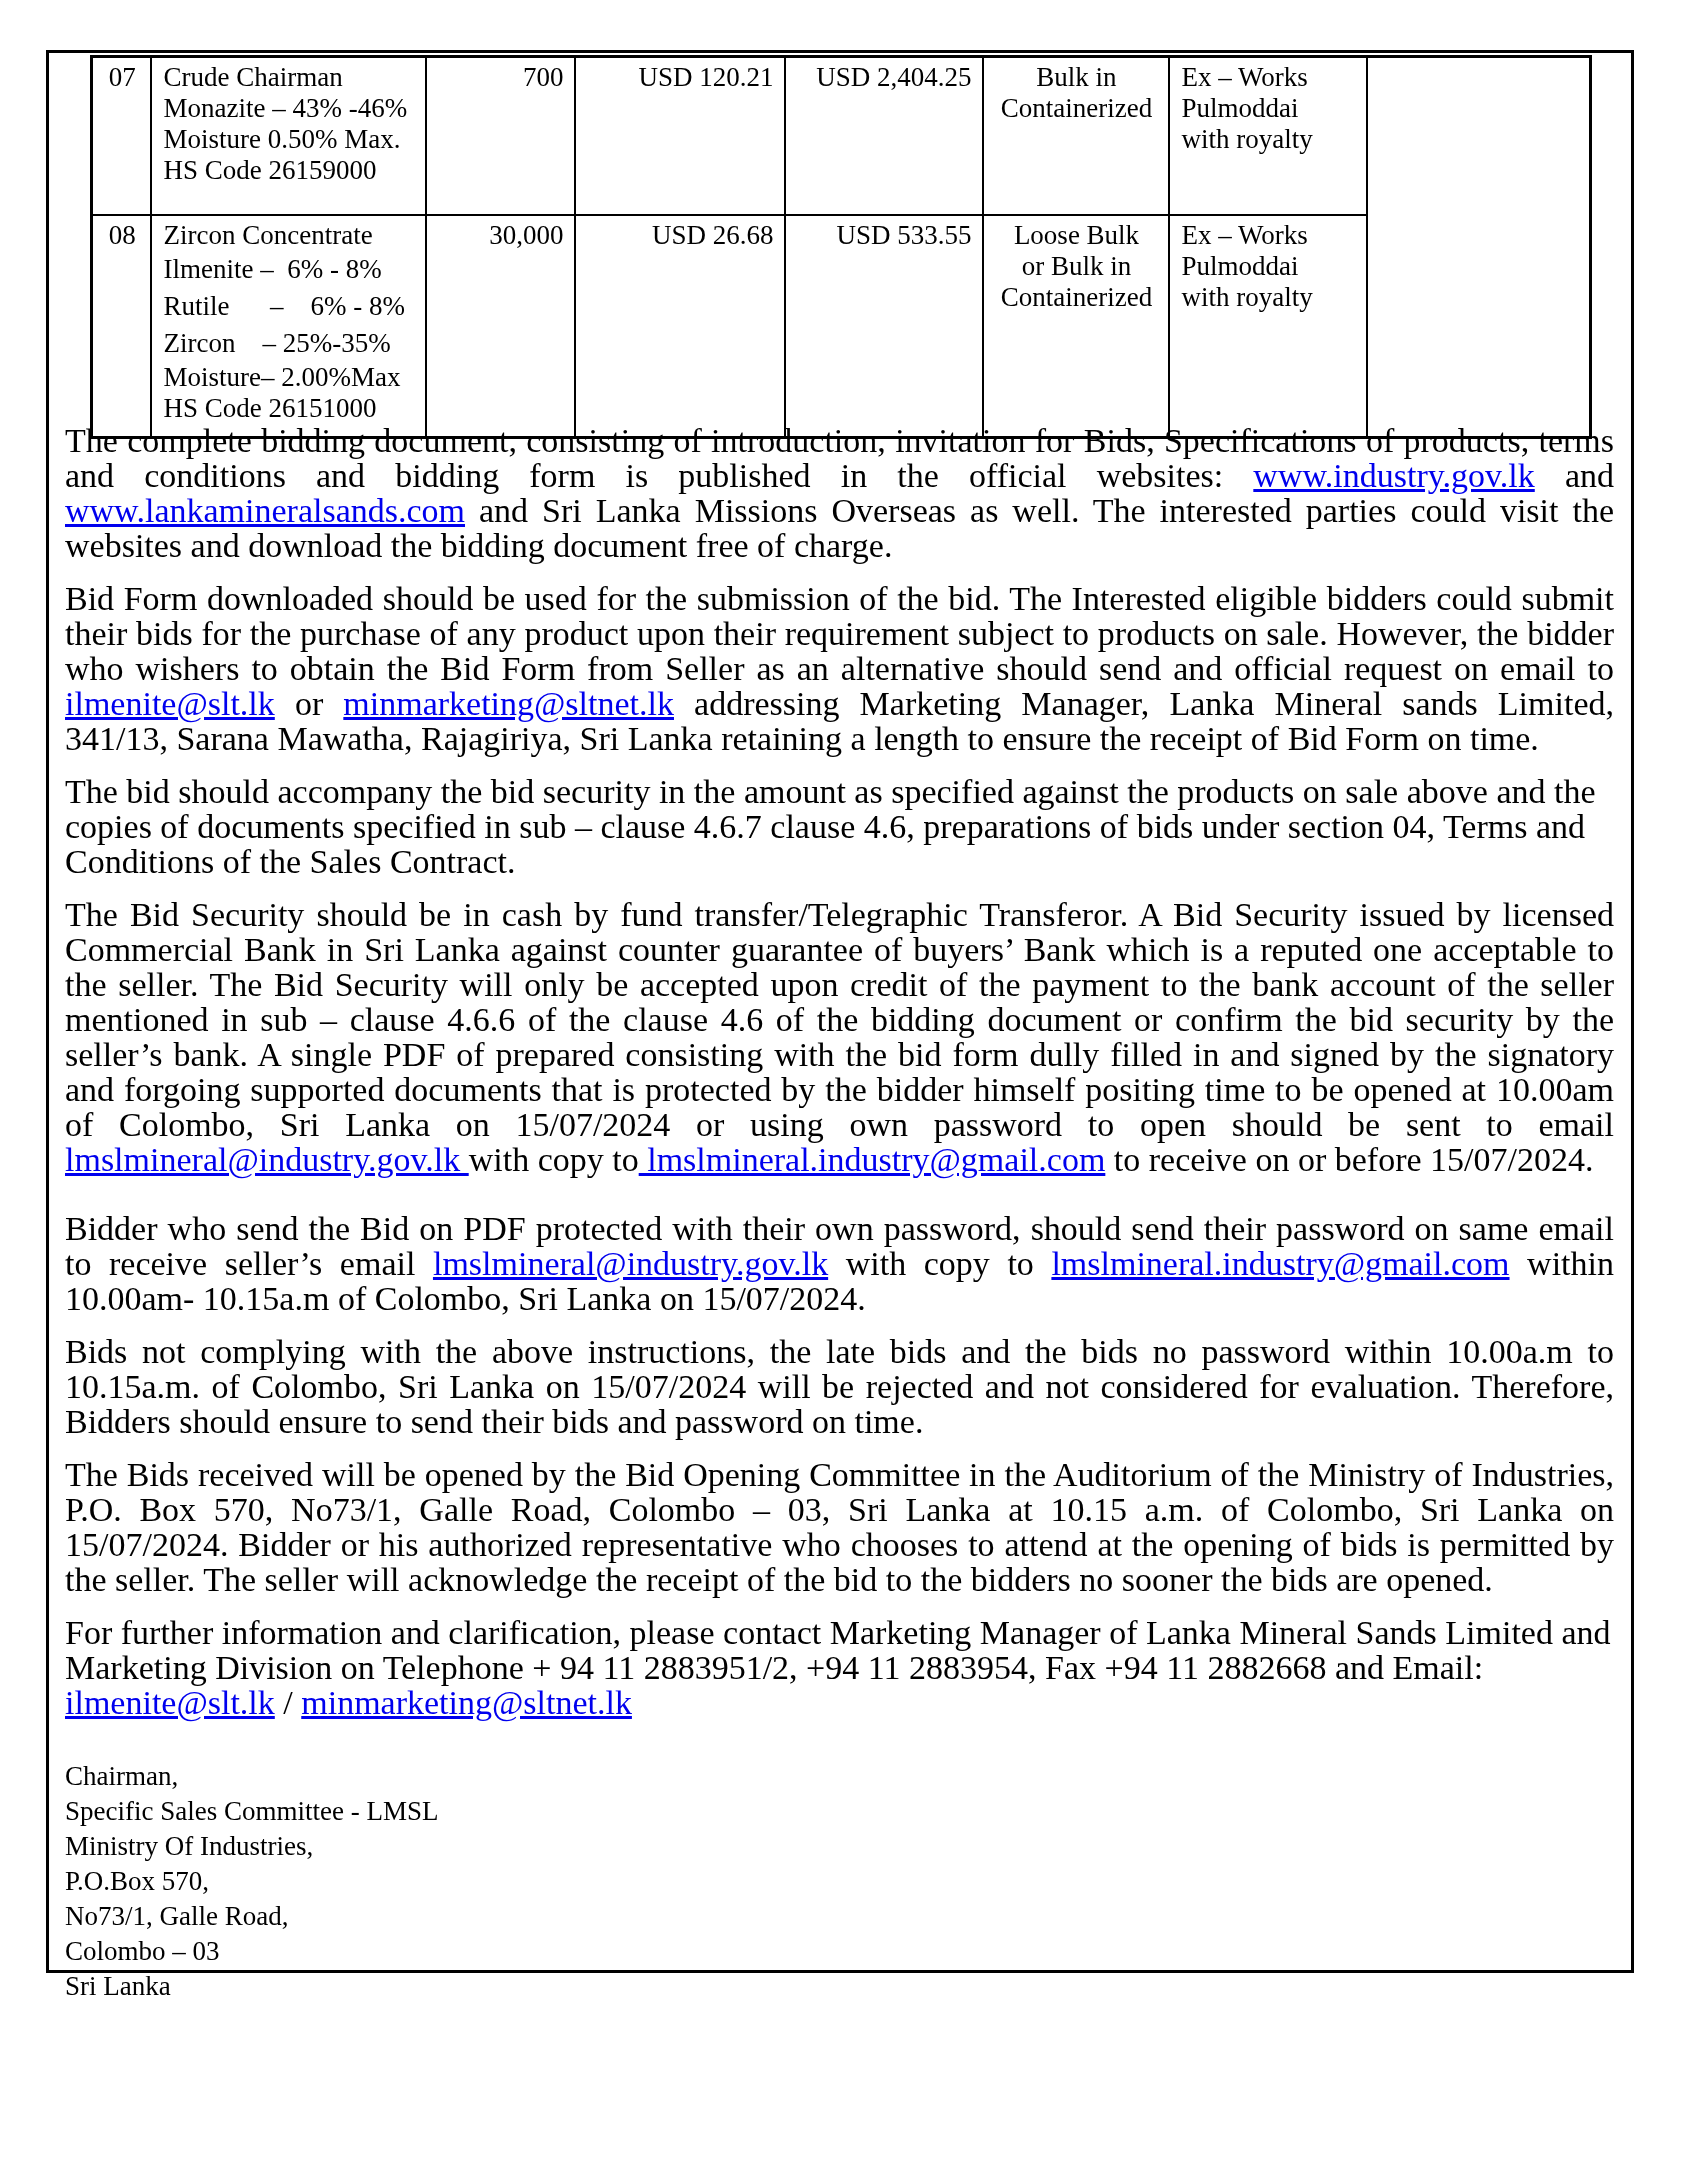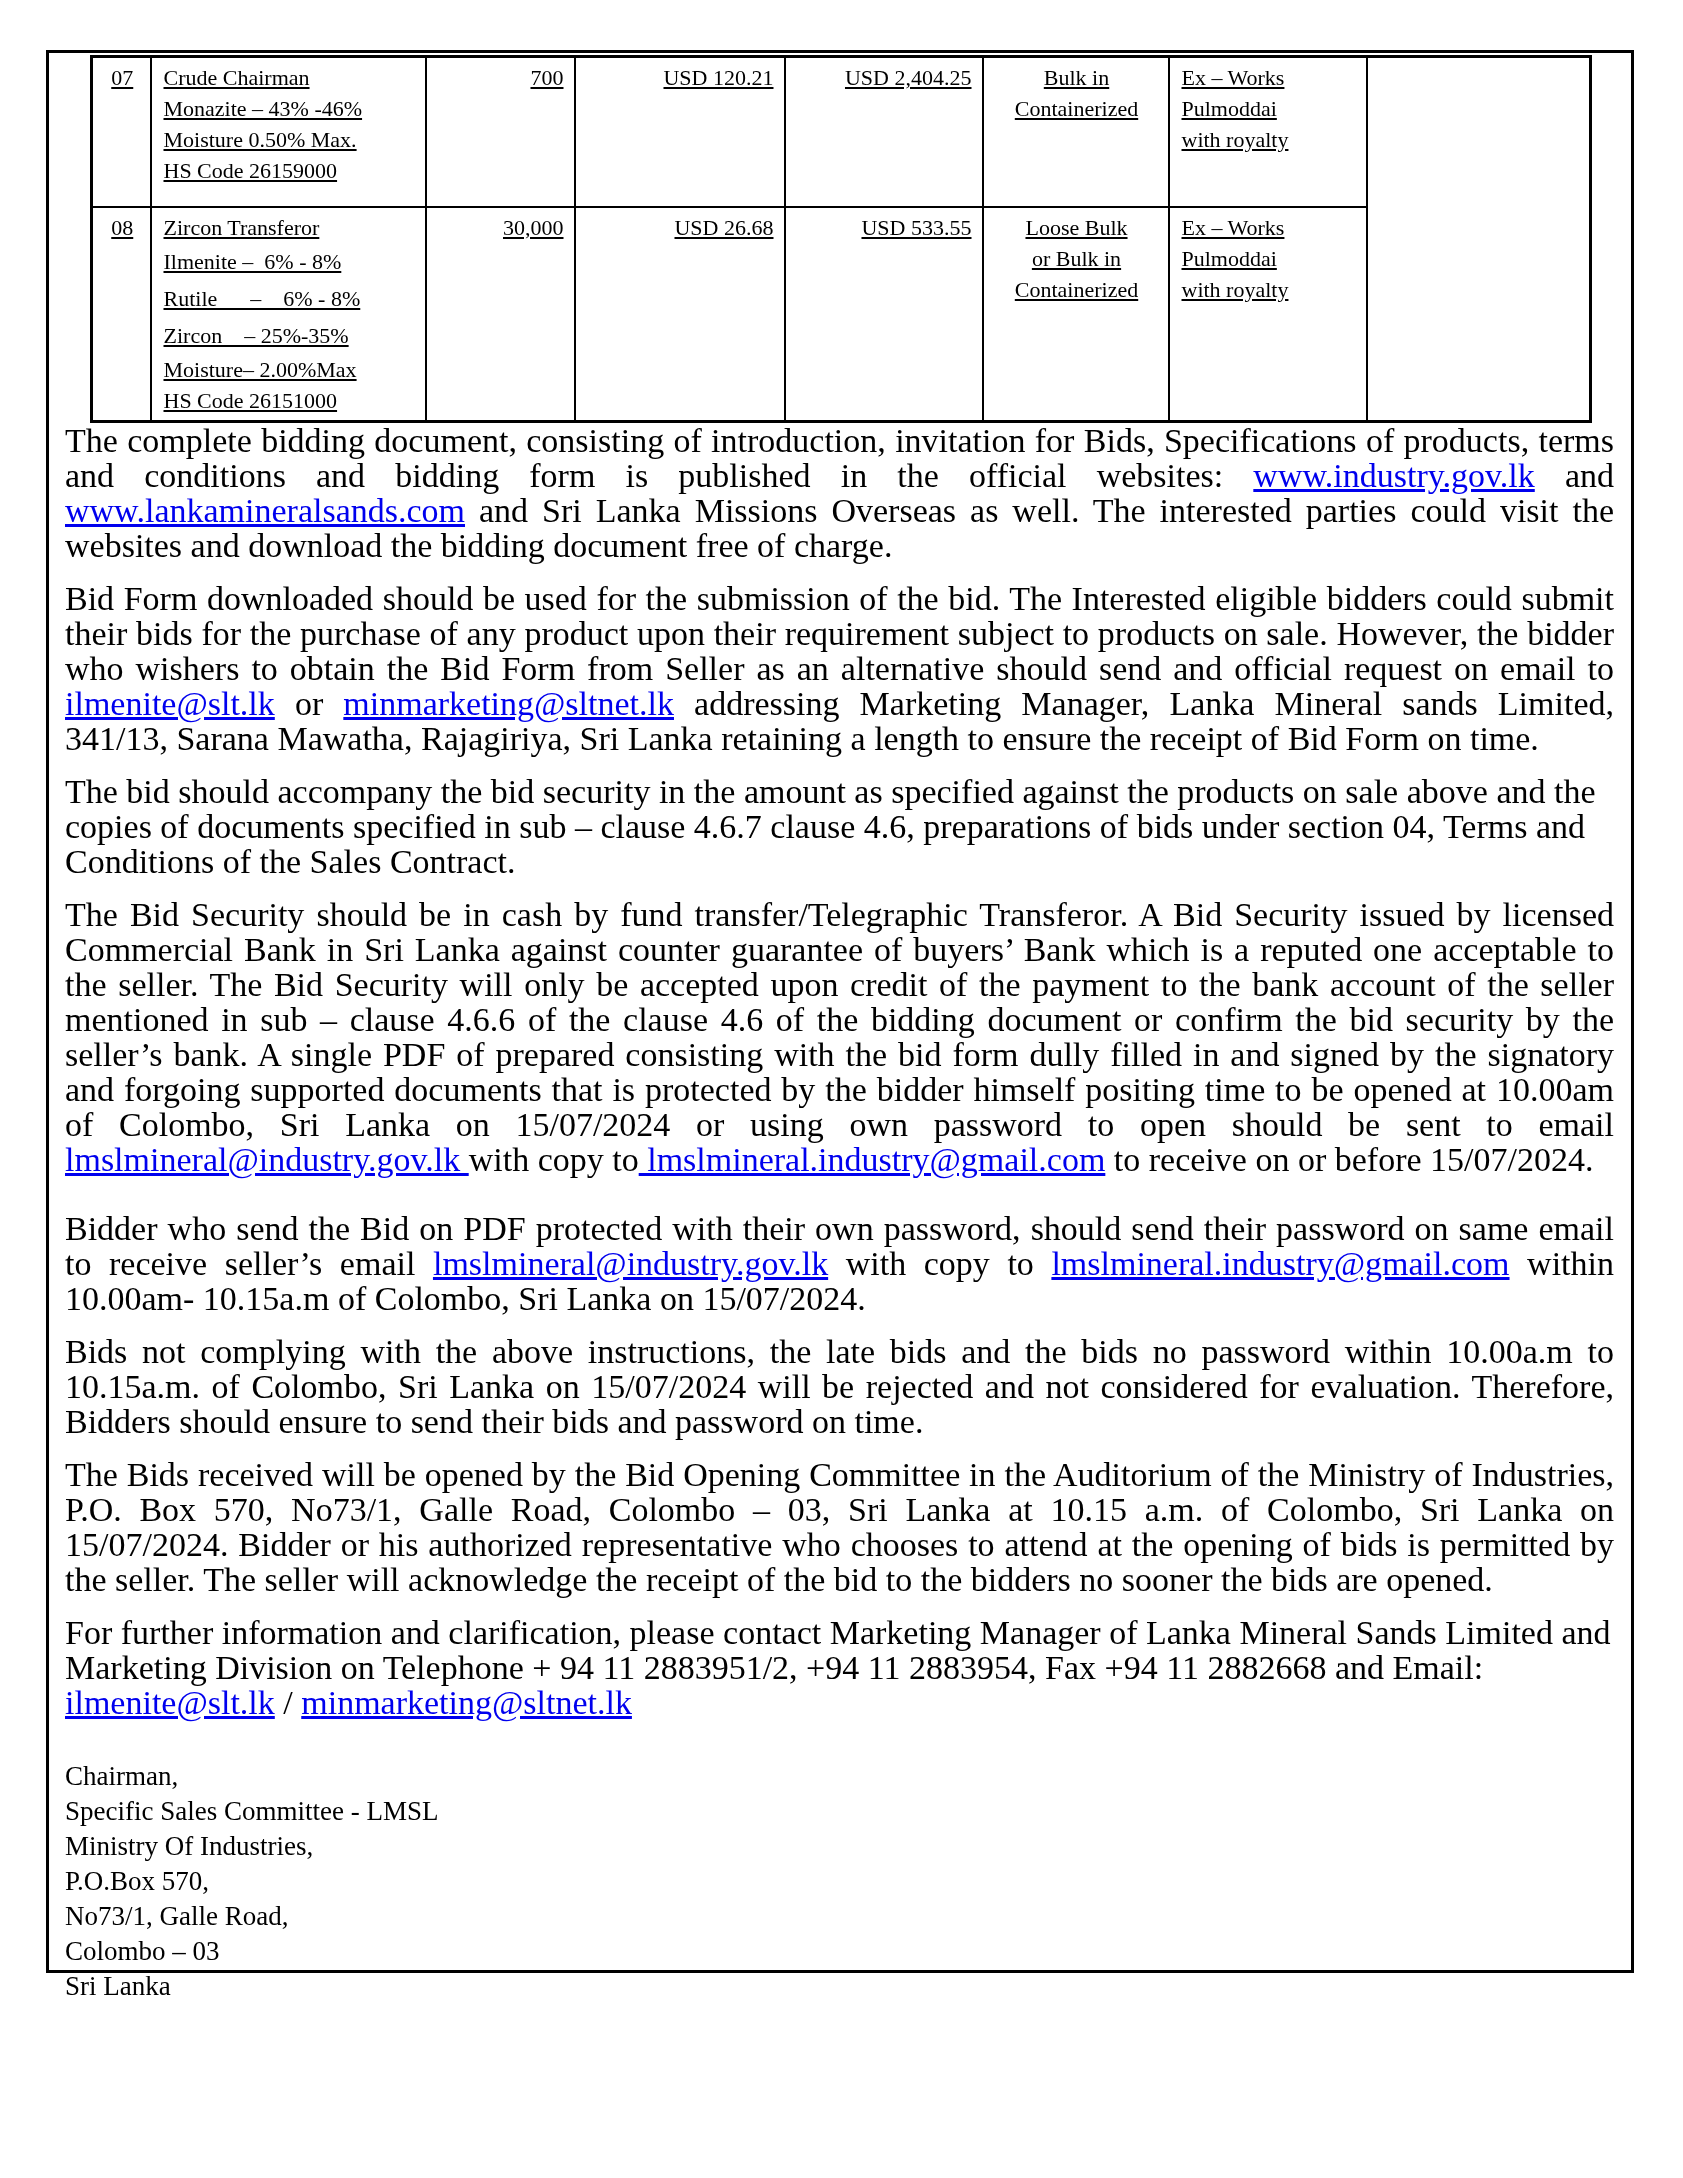--- a/index.html
+++ b/index.html
@@ -2,22 +2,22 @@
 <html><head>
 <meta charset="utf-8">
 <style>
   html, body { margin: 0; padding: 0; background: #ffffff; }
   body { width: 1683px; height: 2178px; position: relative; overflow: hidden;
          font-family: "Liberation Serif", "DejaVu Serif", serif; color: #000; }
   .frame { position: absolute; left: 46px; top: 50px; width: 1588px; height: 1923px;
            border: 3px solid #000; box-sizing: border-box; }
   table.products { position: absolute; left: 41px; top: 2px; border-collapse: collapse;
            table-layout: fixed; width: 1499px; }
-  table.products td { border: 2px solid #000; vertical-align: top; font-size: 22px;
-           line-height: 31px; padding: 4px 10px 4px 12px; text-decoration: underline; }
+  table.products td { border: 2px solid #000; vertical-align: top; font-size: 27px;
+           line-height: 31px; padding: 4px 10px 12px 12px; }
   table.products { border: 3px solid #000; }
   table.products tr.r1 td { height: 140px; }
   table.products tr.r2 td { height: 196px; }
   td.num { text-align: center; }
   td.right { text-align: right; }
   td.center { text-align: center; margin-left: 27px; }
   td.desc div { white-space: pre; }
   td.desc .spaced { line-height: 37px; }
   .content { position: absolute; left: 16px; top: 370px; width: 1561px; }
   p.para { margin: 0 12px 18px 0; font-size: 34px; line-height: 35px; text-align: justify; }
@@ -61,21 +61,21 @@
       <td>
         <div>Ex – Works</div>
         <div>Pulmoddai</div>
         <div>with royalty</div>
       </td>
       <td rowspan="2"></td>
     </tr>
     <tr class="r2">
       <td class="num">08</td>
       <td class="desc">
-        <div>Zircon Transferor</div>
+        <div>Zircon Concentrate</div>
         <div class="spaced">Ilmenite –  6% - 8%</div>
         <div class="spaced">Rutile      –    6% - 8%</div>
         <div class="spaced">Zircon    – 25%-35%</div>
         <div>Moisture– 2.00%Max</div>
         <div>HS Code 26151000</div>
       </td>
       <td class="right">30,000</td>
       <td class="right">USD 26.68</td>
       <td class="right">USD 533.55</td>
       <td class="center">

